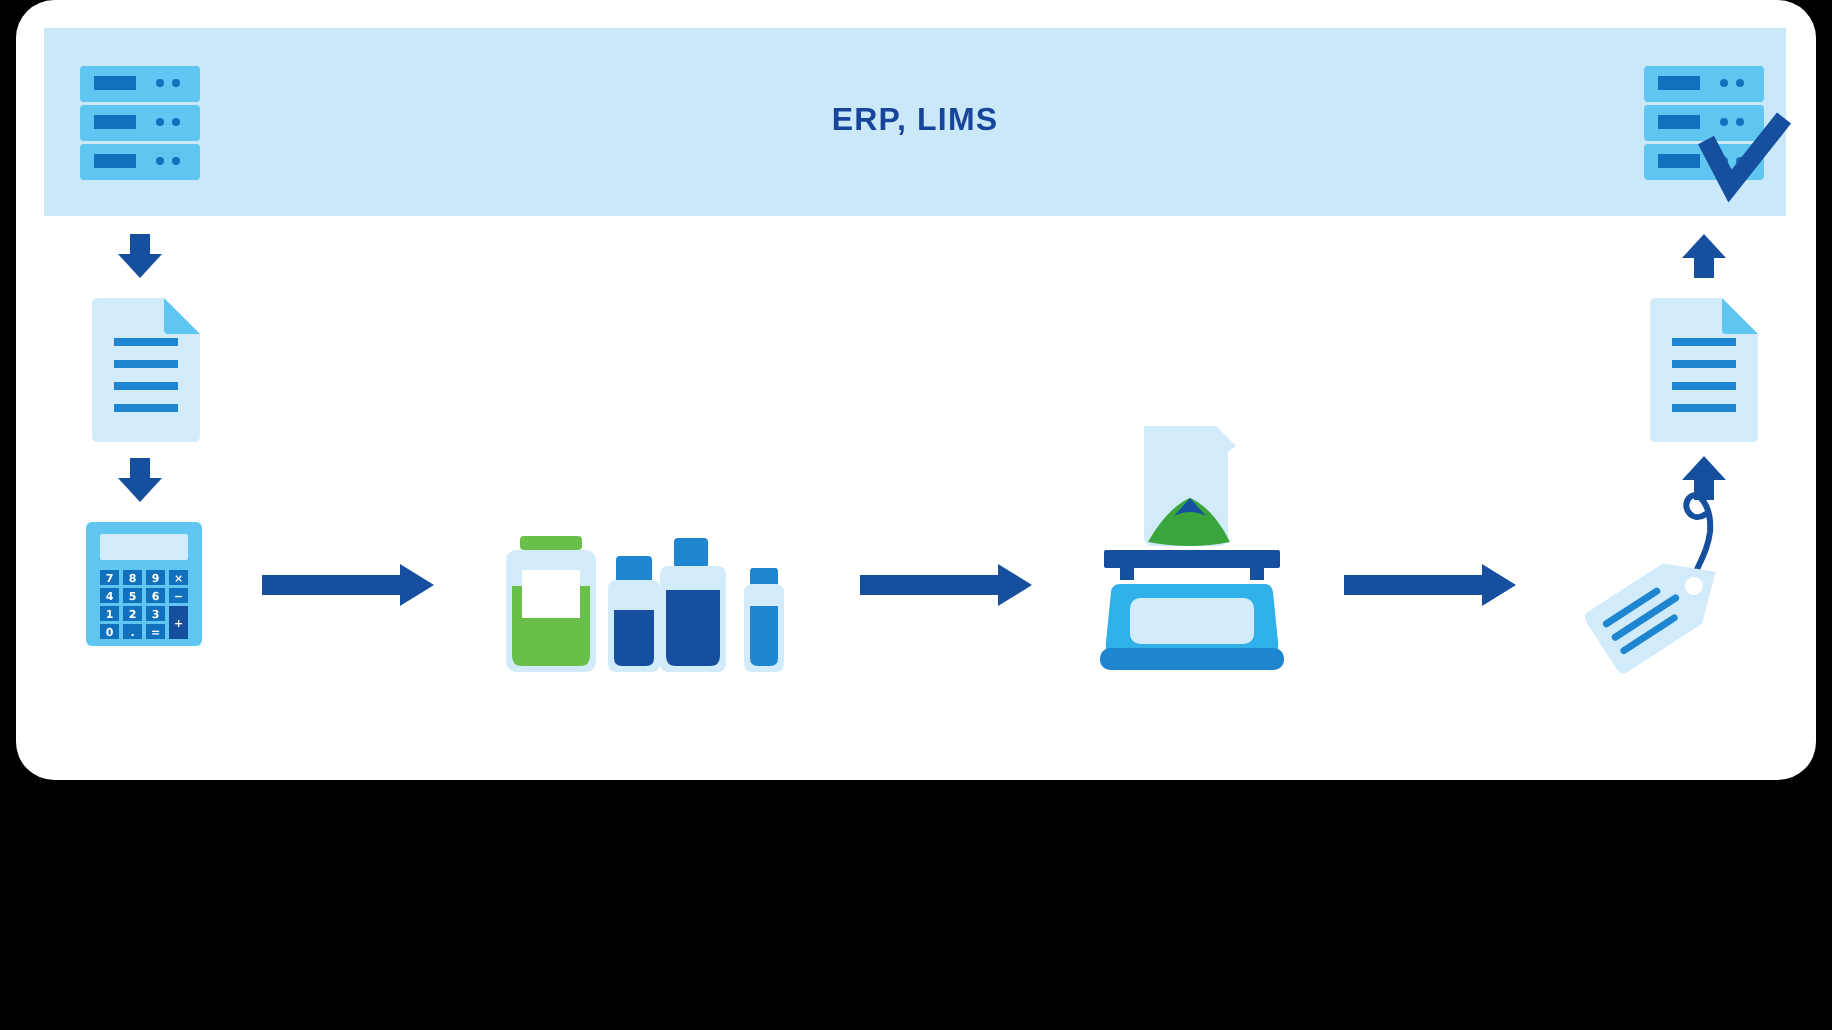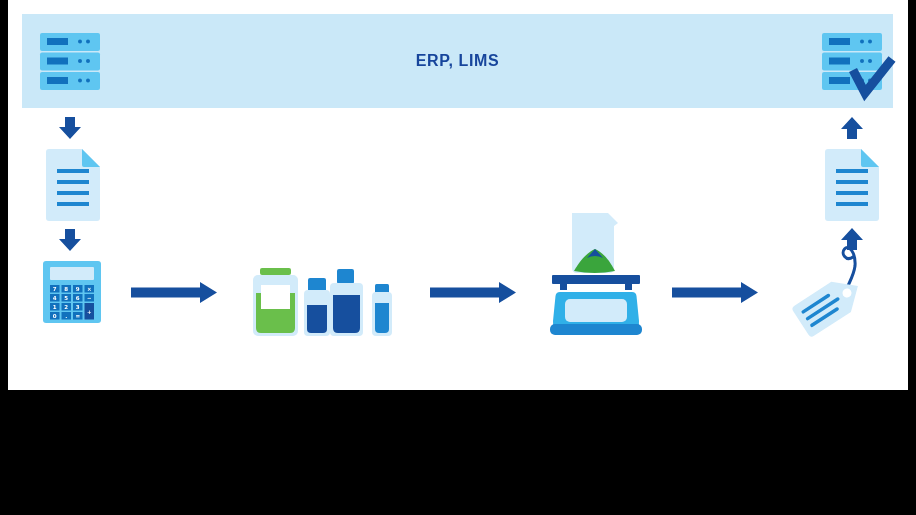--- a/index.html
+++ b/index.html
@@ -3,21 +3,21 @@
 <meta charset="utf-8">
 <style>
   :root{
     --banner-bg:#cae8f8; --pale-blue:#d2ebfa; --sky-blue:#5fc6f1; --scale-blue:#30b0e8;
     --blue:#1e86d0; --deep-blue:#1171bd; --navy:#164f9e; --green:#6abf4b;
     --leaf-green:#3aa53c; --frame:#000000; --canvas:#ffffff; --text:#17459c;
   }
   html,body{margin:0;padding:0;background:#000;}
   .frame{position:relative;width:916px;height:515px;background:var(--frame);overflow:hidden;
          font-family:"Liberation Sans",sans-serif;}
-  .stage{position:absolute;left:8px;top:0;width:900px;height:390px;background:var(--canvas);}
+  .stage{position:absolute;left:8px;top:0;width:900px;height:390px;background:var(--canvas);border-radius:19px;}
   .abs{position:absolute;}
   .banner{background:var(--banner-bg);display:flex;align-items:center;justify-content:center;}
   .banner-label{color:var(--text);font-weight:bold;font-size:16px;letter-spacing:.6px;}
   svg{display:block;overflow:visible;}
   .f-pale{fill:var(--pale-blue)} .f-sky{fill:var(--sky-blue)} .f-scale{fill:var(--scale-blue)}
   .f-blue{fill:var(--blue)} .f-deep{fill:var(--deep-blue)} .f-navy{fill:var(--navy)}
   .f-green{fill:var(--green)} .f-leaf{fill:var(--leaf-green)} .f-white{fill:#fff}
   .s-blue{stroke:var(--blue)} .s-navy{stroke:var(--navy)}
   .keytxt{fill:#ffffff;font-size:5.5px;font-weight:bold;font-family:"DejaVu Sans",sans-serif;
           text-anchor:middle;}

